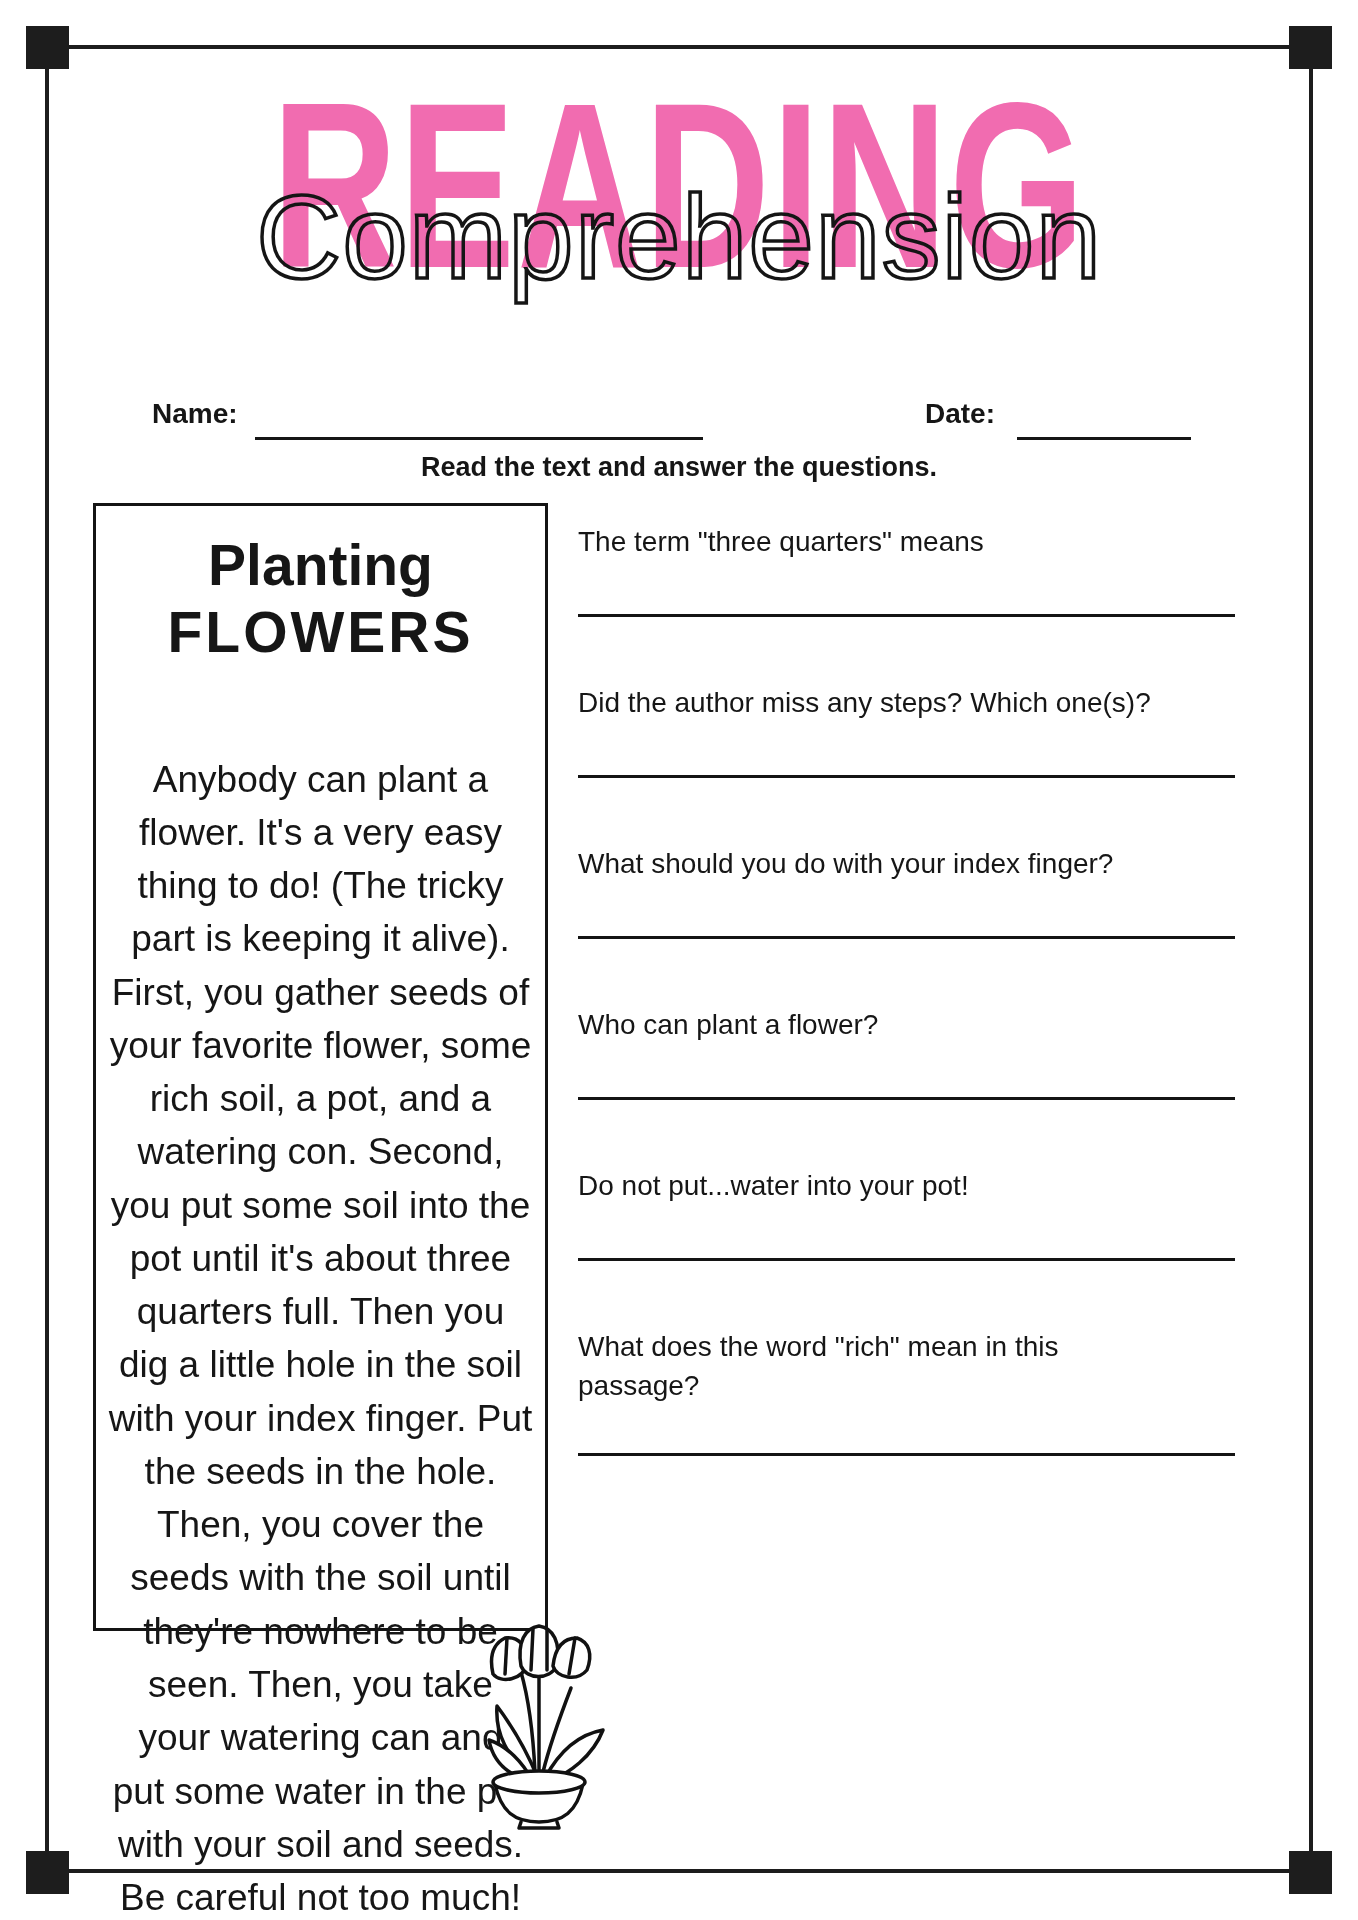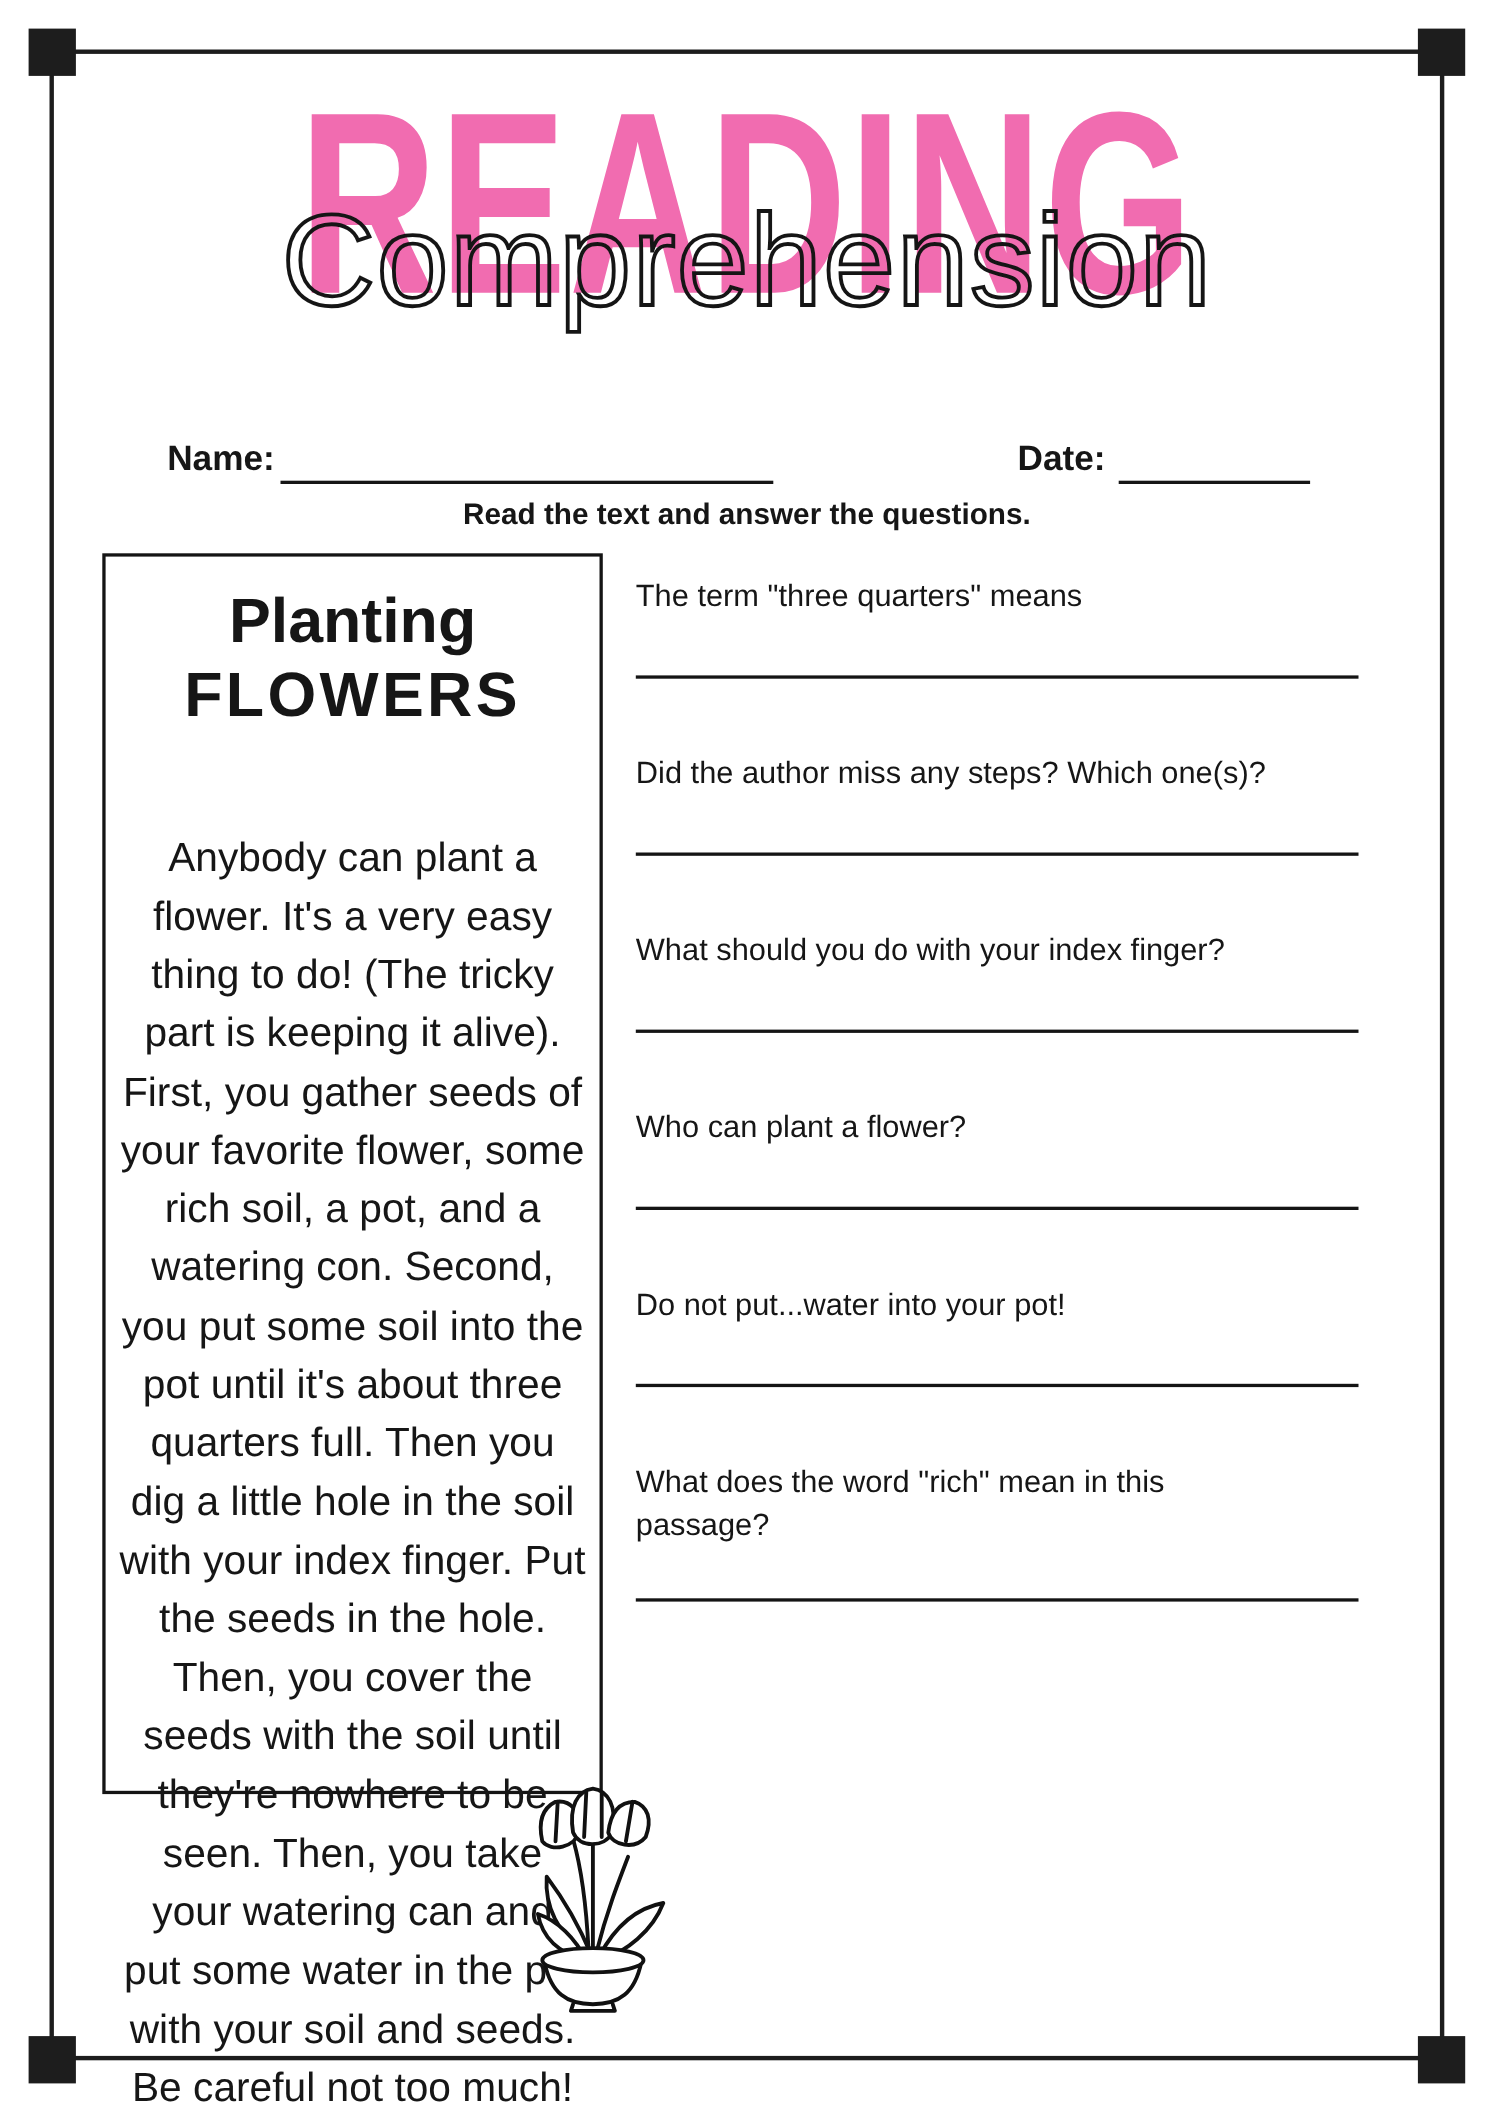--- a/index.html
+++ b/index.html
@@ -50,21 +50,21 @@
     line-height: 1;
     font-weight: normal;
     color: transparent;
     -webkit-text-stroke: 3.5px #151515;
     letter-spacing: 1px;
   }
 
   
   .field-label {
     position: absolute;
-    font-size: 32px;
+    font-size: 28px;
     font-weight: 600;
   }
   .name-label { left: 152px; top: 398px; }
   .date-label { left: 925px; top: 398px; }
   .write-line {
     position: absolute;
     border-top: 3px solid #161616;
     height: 0;
   }
   .name-line { left: 255px;  top: 437px; width: 448px; }

